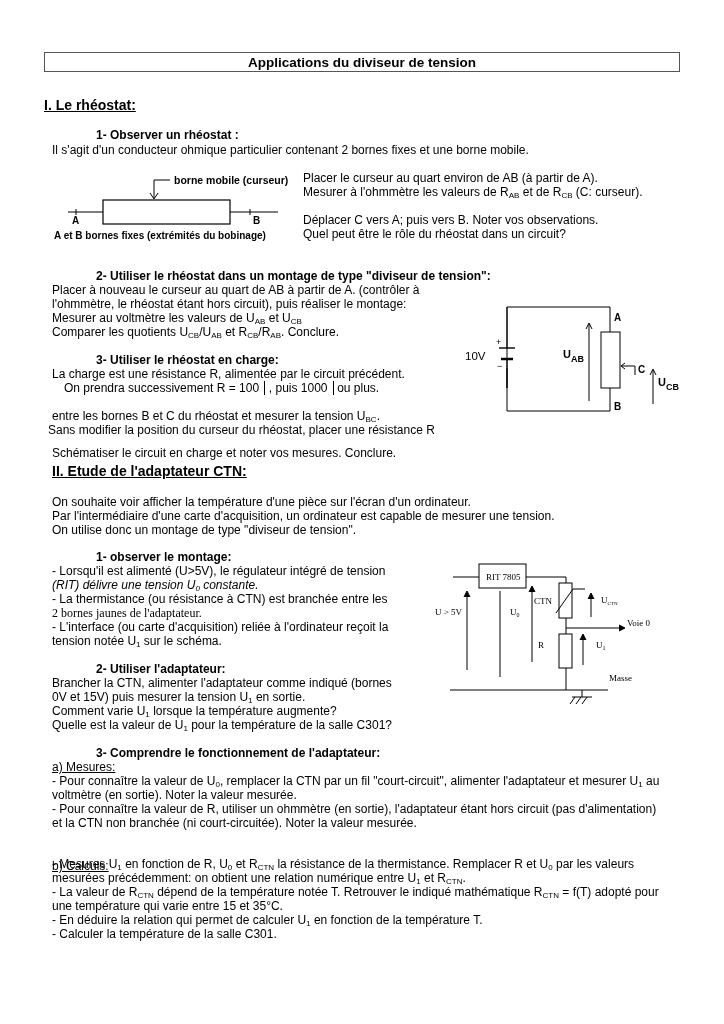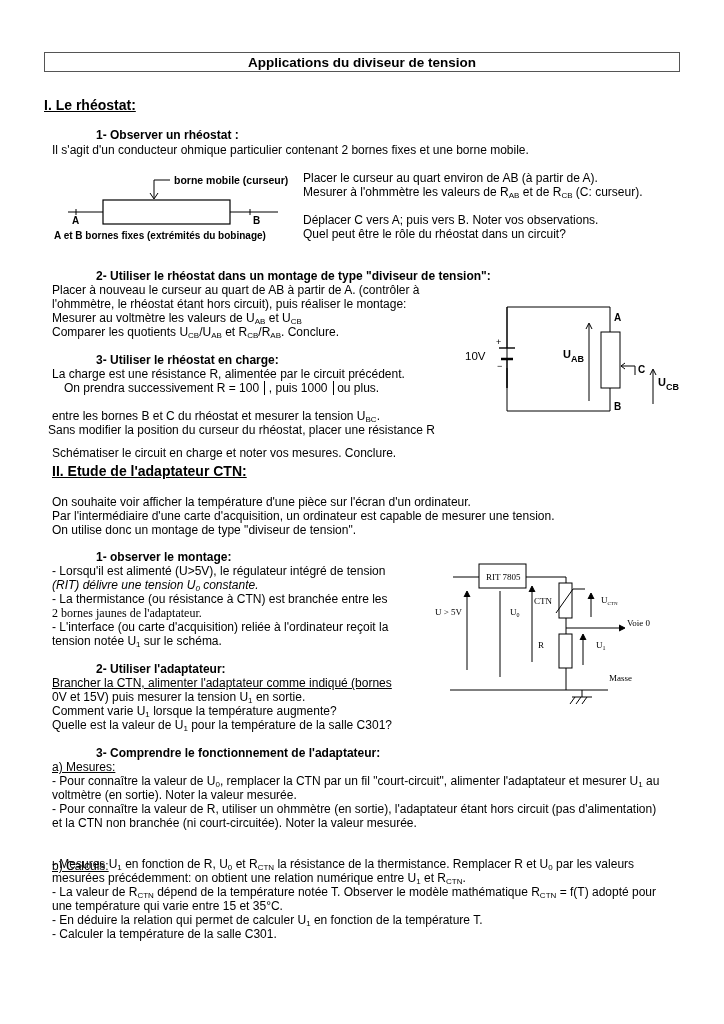--- a/index.html
+++ b/index.html
@@ -126,31 +126,31 @@
   <text x="95" y="60" font-size="9" class="serif"><tspan>U</tspan><tspan dy="2" font-size="6">0</tspan></text>
   <text x="119" y="49" font-size="9" class="serif">CTN</text>
   <text x="186" y="48" font-size="9" class="serif"><tspan>U</tspan><tspan dy="2" font-size="5">CTN</tspan></text>
   <text x="212" y="71" font-size="9" class="serif">Voie 0</text>
   <text x="123" y="93" font-size="9" class="serif">R</text>
   <text x="181" y="93" font-size="9" class="serif"><tspan>U</tspan><tspan dy="2" font-size="6">1</tspan></text>
   <text x="194" y="126" font-size="9" class="serif">Masse</text>
 </svg>
 
 <div class="abs h2" style="left:96px; top:662px;">2- Utiliser l'adaptateur:</div>
-<div class="abs" style="left:52px; top:676px;text-decoration:underline;">Brancher la CTN, alimenter l'adaptateur comme indiqué (bornes</div>
+<div class="abs" style="left:52px; top:676px;">Brancher la CTN, alimenter l'adaptateur comme indiqué (bornes</div>
 <div class="abs" style="left:52px; top:690px;"><span>0V et 15V) puis mesurer la tension U</span><sub>1</sub><span> en sortie.</span></div>
 <div class="abs" style="left:52px; top:704px;"><span>Comment varie U</span><sub>1</sub><span> lorsque la température augmente?</span></div>
 <div class="abs" style="left:52px; top:718px;"><span>Quelle est la valeur de U</span><sub>1</sub><span> pour la température de la salle C301?</span></div>
 
 <div class="abs h2" style="left:96px; top:746px;">3- Comprendre le fonctionnement de l'adaptateur:</div>
 <div class="abs u" style="left:52px; top:760px;">a) Mesures:</div>
 <div class="abs" style="left:52px; top:774px;"><span>- Pour connaître la valeur de U</span><sub>0</sub><span>, remplacer la CTN par un fil "court-circuit", alimenter l'adaptateur et mesurer U</span><sub>1</sub><span> au</span></div>
 <div class="abs" style="left:52px; top:788px;">voltmètre (en sortie). Noter la valeur mesurée.</div>
 <div class="abs" style="left:52px; top:802px;">- Pour connaître la valeur de R, utiliser un ohmmètre (en sortie), l'adaptateur étant hors circuit (pas d'alimentation)</div>
 <div class="abs" style="left:52px; top:816px;">et la CTN non branchée (ni court-circuitée). Noter la valeur mesurée.</div>
 
 <div class="abs u" style="left:52px; top:843px;margin-top:16px;">b) Calculs:</div>
 <div class="abs" style="left:52px; top:857px;"><span>- Mesures U</span><sub>1</sub><span> en fonction de R, U</span><sub>0</sub><span> et R</span><sub>CTN</sub><span> la résistance de la thermistance. Remplacer R et U</span><sub>0</sub><span> par les valeurs</span></div>
 <div class="abs" style="left:52px; top:871px;"><span>mesurées précédemment: on obtient une relation numérique entre U</span><sub>1</sub><span> et R</span><sub>CTN</sub><span>.</span></div>
-<div class="abs" style="left:52px; top:885px;"><span>- La valeur de R</span><sub>CTN</sub><span> dépend de la température notée T. Observer le modèle mathématique R</span><sub>CTN</sub><span> = f(T) adopté pour</span></div>
+<div class="abs" style="left:52px; top:885px;"><span>- La valeur de R</span><sub>CTN</sub><span> dépend de la température notée T. Retrouver le indiqué mathématique R</span><sub>CTN</sub><span> = f(T) adopté pour</span></div>
 <div class="abs" style="left:52px; top:899px;">une température qui varie entre 15 et 35°C.</div>
 <div class="abs" style="left:52px; top:913px;"><span>- En déduire la relation qui permet de calculer U</span><sub>1</sub><span> en fonction de la température T.</span></div>
 <div class="abs" style="left:52px; top:927px;">- Calculer la température de la salle C301.</div>
 
 </body></html>

